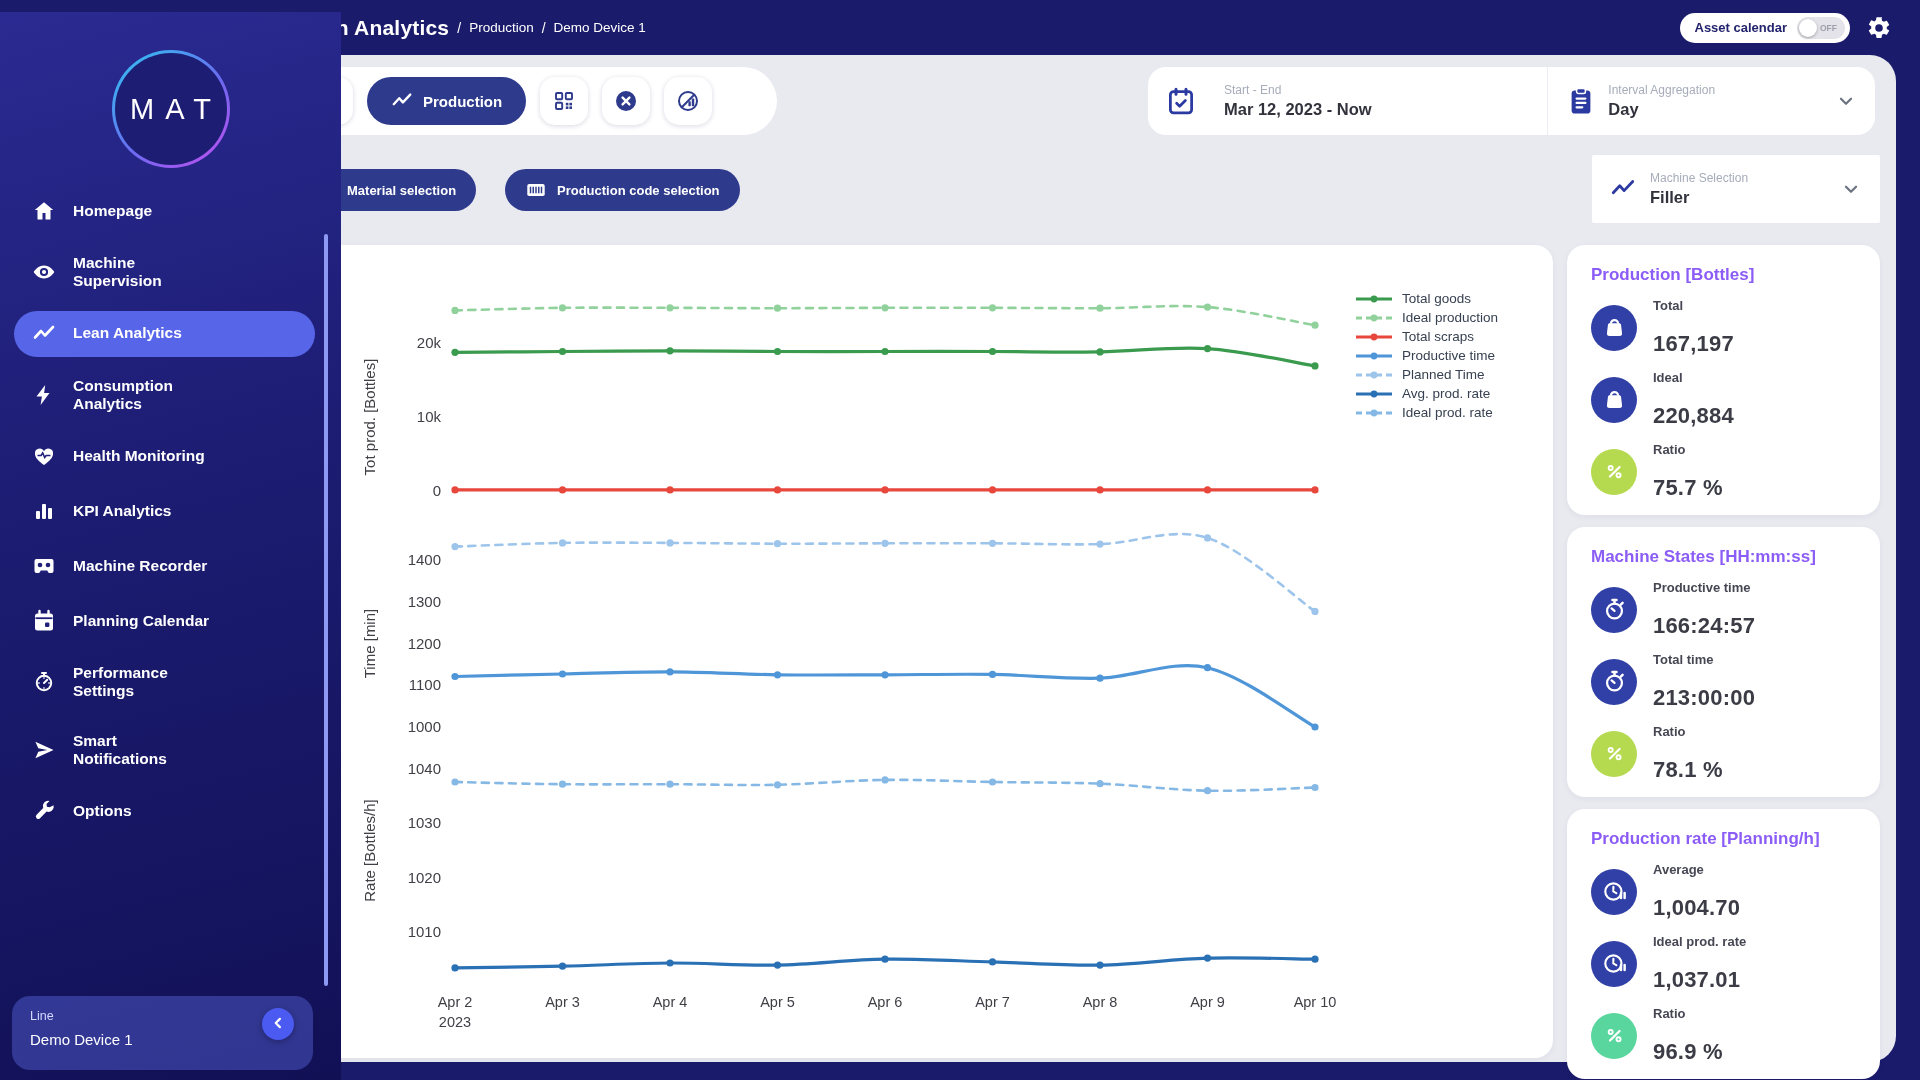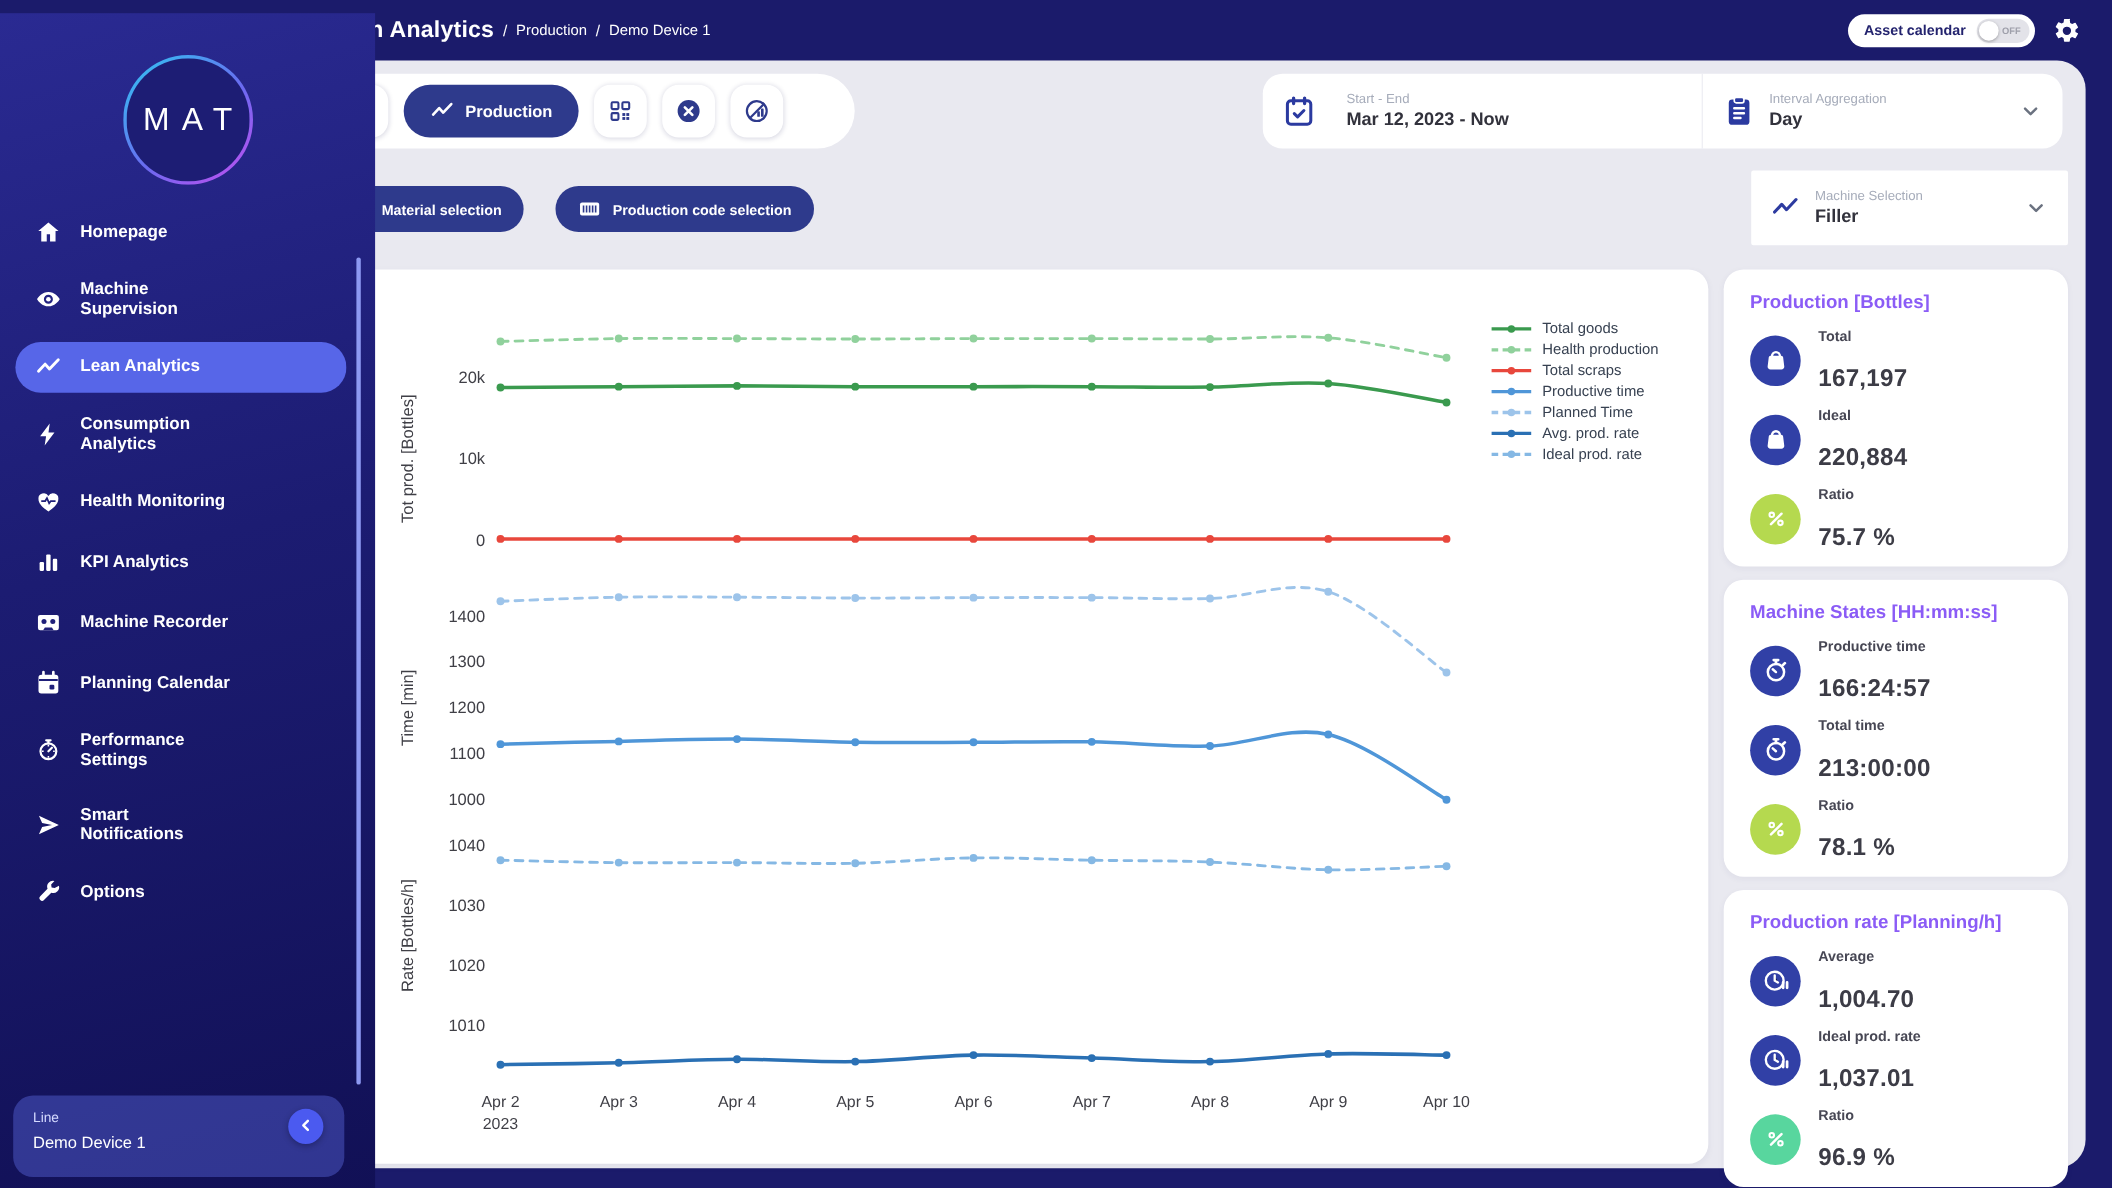--- a/index.html
+++ b/index.html
@@ -394,21 +394,21 @@
       <line x1="1" y1="5" x2="37" y2="5" stroke="#3a9a4e" stroke-width="3"></line>
       <circle cx="19" cy="5" r="3.4" fill="#3a9a4e"></circle>
           </svg>
     <span class="lg-label">Total goods</span>
         </div>
         <div class="lg-item">
     <svg width="38" height="10">
       <line x1="1" y1="5" x2="37" y2="5" stroke="#90d19c" stroke-width="3" stroke-dasharray="6 4"></line>
       <circle cx="19" cy="5" r="3.4" fill="#90d19c"></circle>
           </svg>
-    <span class="lg-label">Health production</span>
+    <span class="lg-label">Ideal production</span>
         </div>
         <div class="lg-item">
     <svg width="38" height="10">
       <line x1="1" y1="5" x2="37" y2="5" stroke="#e8473c" stroke-width="3"></line>
       <circle cx="19" cy="5" r="3.4" fill="#e8473c"></circle>
           </svg>
     <span class="lg-label">Total scraps</span>
         </div>
         <div class="lg-item">
     <svg width="38" height="10">

